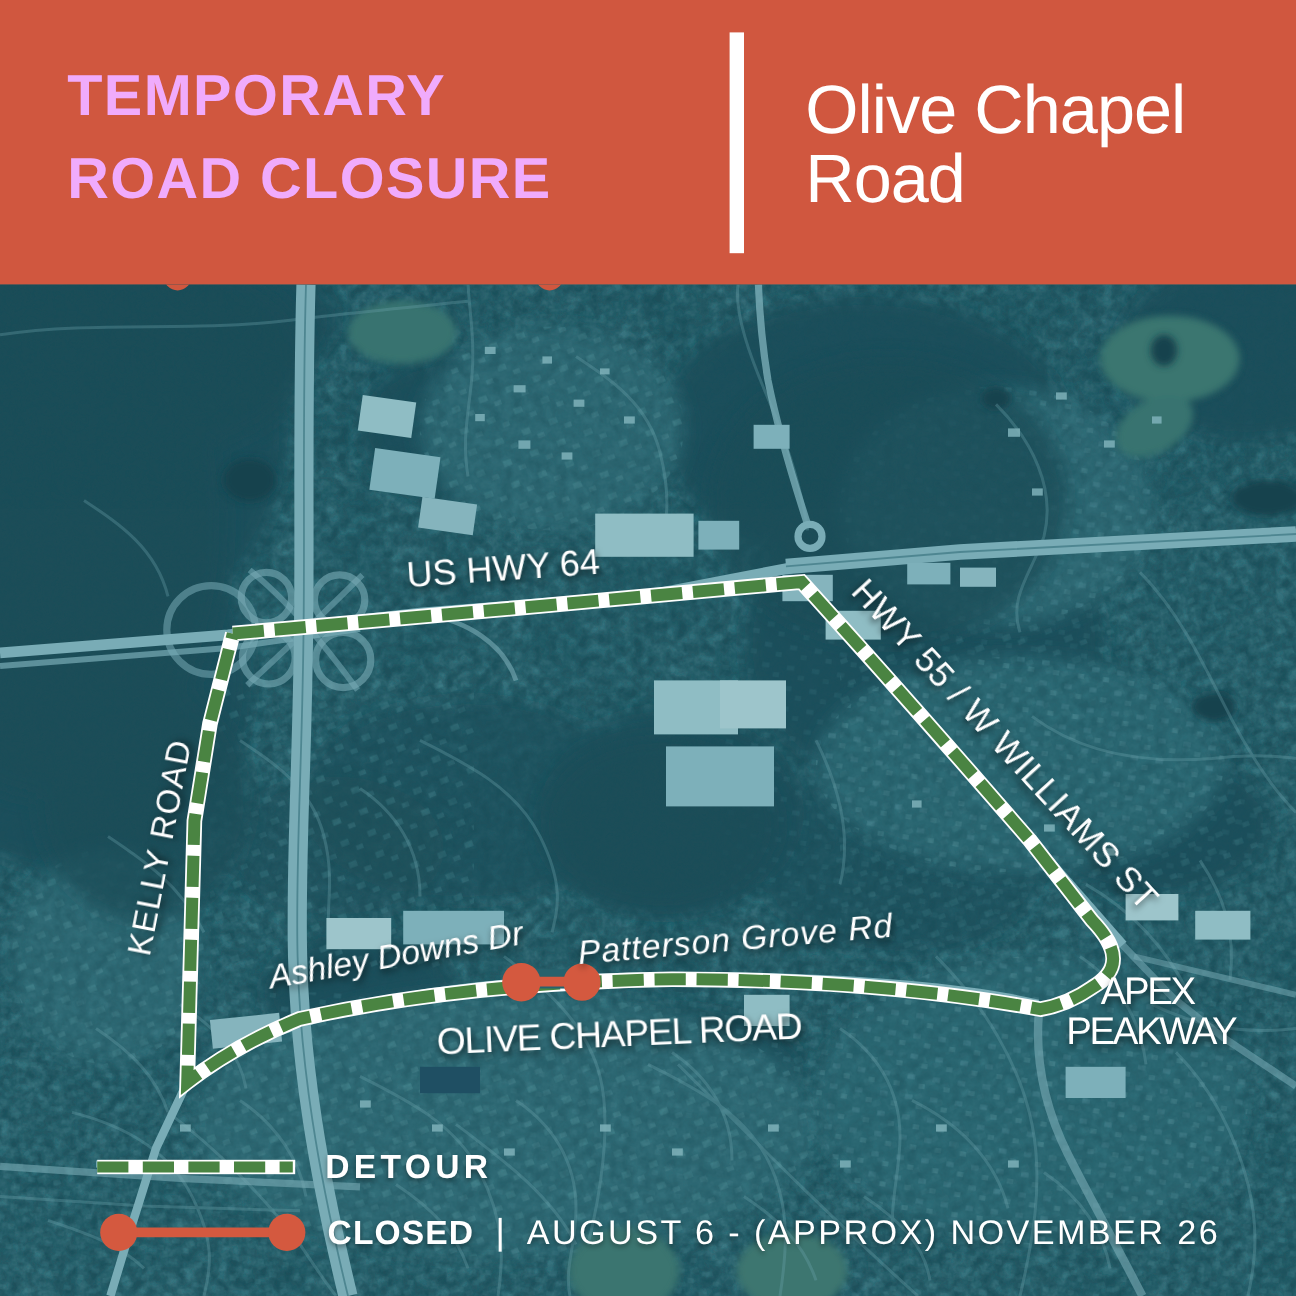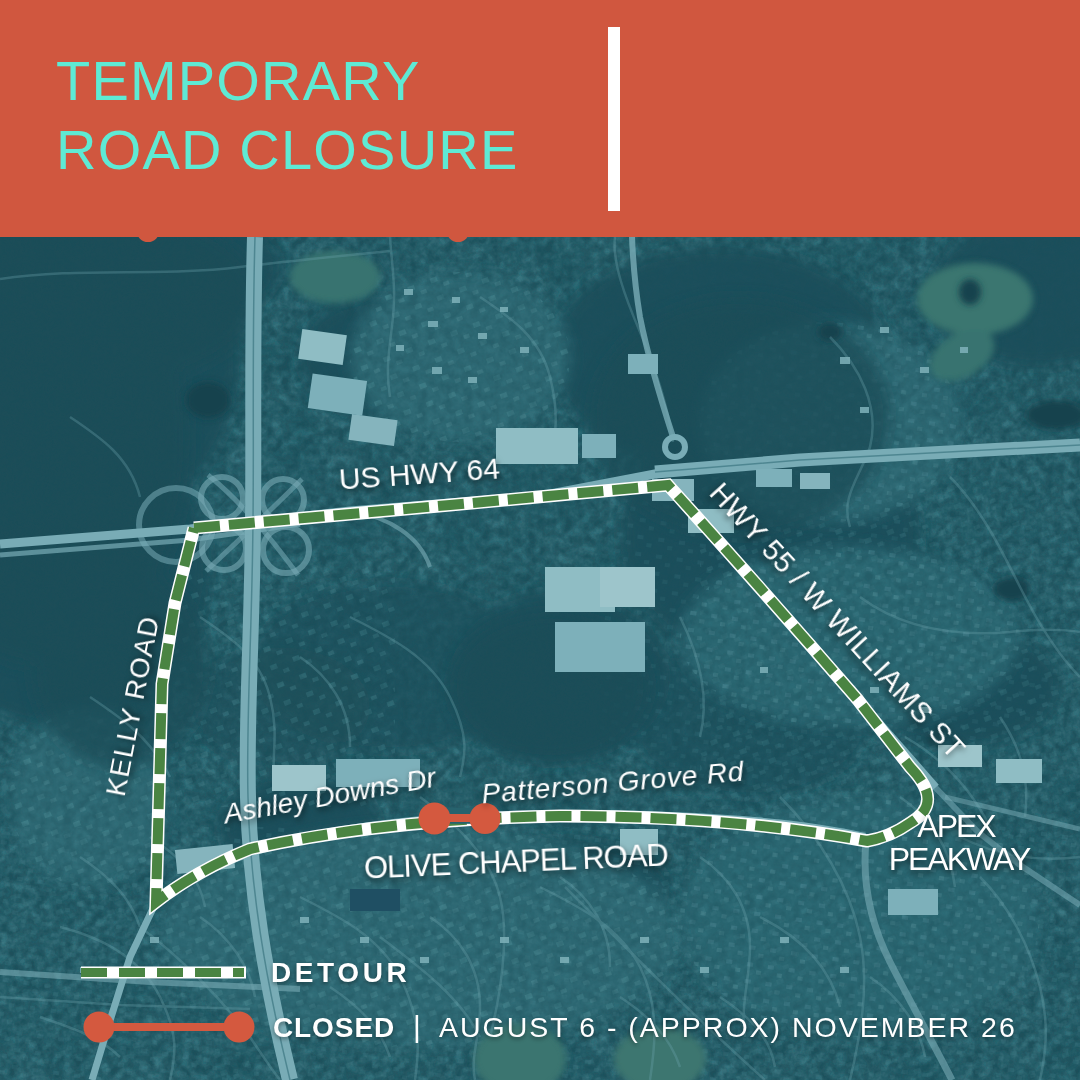--- a/index.html
+++ b/index.html
@@ -1,28 +1,29 @@
 <!DOCTYPE html>
 <html><head>
 <meta charset="utf-8">
 <style>
 html,body{margin:0;padding:0}
 .page{position:relative;width:1080px;height:1080px;overflow:hidden;background:#2b6772;font-family:"Liberation Sans",sans-serif}
 .hdr{position:absolute;left:0;top:0;width:1080px;height:237px;background:#d0573f;z-index:5}
-.t1{position:absolute;left:56px;top:46px;color:#5eead4;font-weight:normal;font-size:56px;line-height:69px;letter-spacing:1.2px;z-index:6}
+.t1{position:absolute;left:56px;top:46px;color:#f0abfc;font-weight:bold;font-size:48px;line-height:69px;letter-spacing:1.2px;z-index:6}
 .bar{position:absolute;left:608px;top:27px;width:12px;height:184px;background:#fff;z-index:6}
 .t2{position:absolute;left:671px;top:64px;color:#fff;font-size:57px;line-height:56.5px;letter-spacing:-0.8px;z-index:6}
 .map{position:absolute;left:0;top:237px;z-index:1}
 </style>
 </head>
 <body>
 <div class="page">
 <div class="hdr"></div>
 <div class="t1">TEMPORARY<br>ROAD CLOSURE</div>
 <div class="bar"></div>
+<div class="t2">Olive Chapel<br>Road</div>
 <svg class="map" width="1080" height="843" viewBox="0 0 1080 843">
 <defs>
 <filter id="b7" x="-40%" y="-40%" width="180%" height="180%">
           <feGaussianBlur stdDeviation="7"></feGaussianBlur>
         </filter>
 <filter id="b3" x="-40%" y="-40%" width="180%" height="180%">
           <feGaussianBlur stdDeviation="3"></feGaussianBlur>
         </filter>
 <pattern id="hs" width="21" height="17" patternUnits="userSpaceOnUse" patternTransform="rotate(8)">
 <rect x="1" y="2" width="6" height="4" fill="#417d88" fill-opacity="0.85"></rect>

